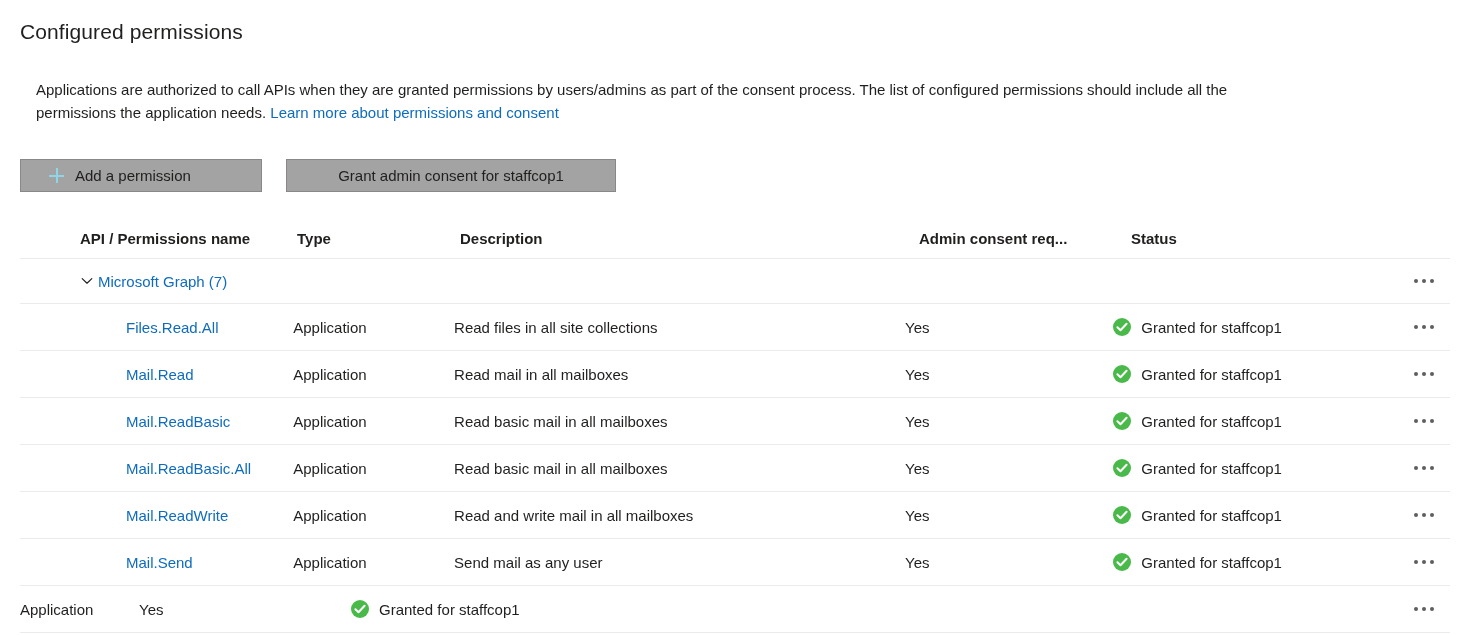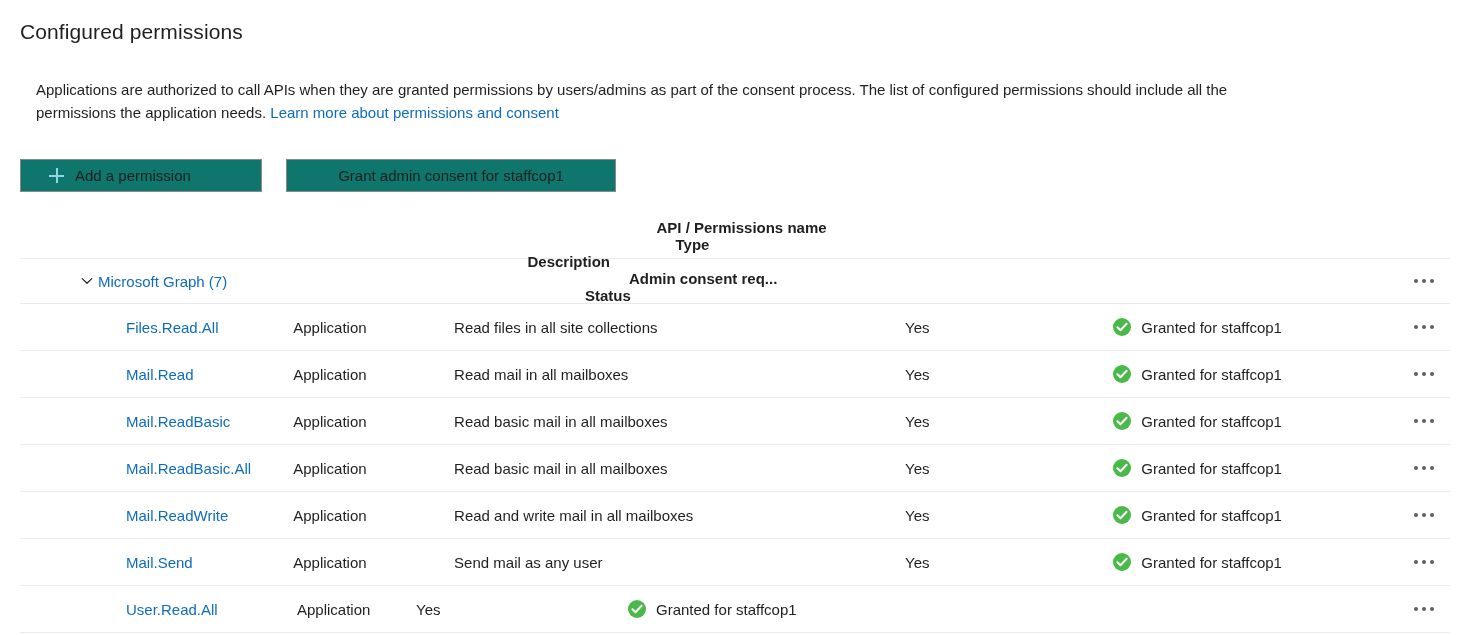--- a/index.html
+++ b/index.html
@@ -57,21 +57,21 @@
     padding-top: 19px;
   }
 
   .cmd-btn {
     display: inline-flex;
     align-items: center;
     justify-content: center;
     height: 33px;
     box-sizing: border-box;
     border: 1px solid #8a8886;
-    background: #0f766e;
+    background: #a3a3a3;
     font-family: "Liberation Sans", sans-serif;
     font-size: 15px;
     color: #201f1e;
     cursor: pointer;
     padding: 0 16px;
     white-space: nowrap;
   }
 
   #btn-add-permission { width: 242px; justify-content: flex-start; padding-left: 28px; }
   #btn-grant-consent  { width: 330px; }
@@ -105,21 +105,20 @@
     box-sizing: border-box;
     position: relative;
   }
 
   .head-row {
     height: 40px;
     border-bottom: 1px solid #edebe9;
     font-size: 15px;
     font-weight: 600;
     color: #201f1e;
-    flex-direction: column;
   }
 
   .group-row {
     height: 45px;
     border-bottom: 1px solid #edebe9;
   }
 
   .data-row {
     height: 47px;
     border-bottom: 1px solid #edebe9;
@@ -378,23 +377,20 @@
     <div class="c-menu">
       <button class="ellipsis">
         <span></span>
         <span></span>
         <span></span>
       </button>
     </div>
   </div>
 
   <div class="row data-row">
-    <div class="c-name">
-      <a class="perm-link" href="#">User.Read.All</a>
-    </div>
     <div class="c-type">Application</div>
     <div class="c-admin">Yes</div>
     <div class="c-status">
       <svg class="check-icon" viewBox="0 0 18 18">
         <circle cx="9" cy="9" r="9" fill="#49b949"></circle>
         <path d="M4.4 9.2 L7.5 12.3 L13.6 5.8" fill="none" stroke="#ffffff" stroke-width="2" stroke-linecap="round" stroke-linejoin="round"></path>
       </svg>
       <span class="status-text">Granted for staffcop1</span>
     </div>
     <div class="c-menu">

